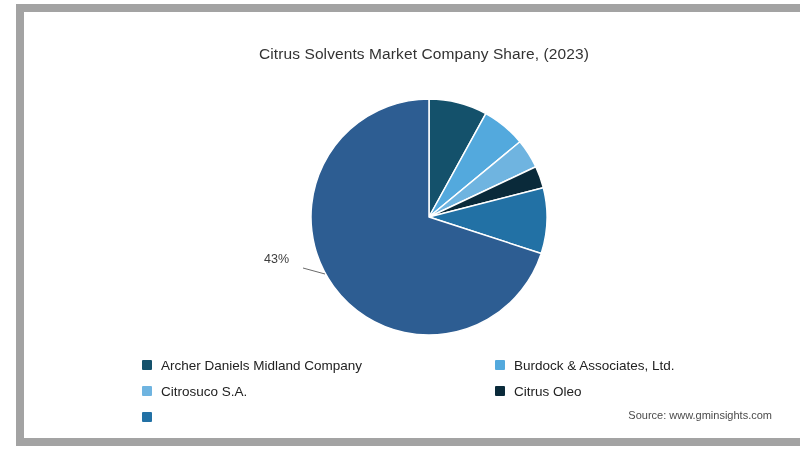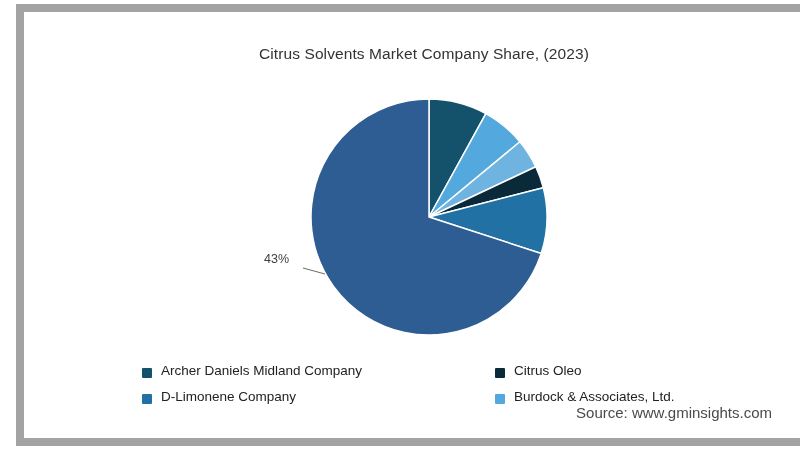--- a/index.html
+++ b/index.html
@@ -71,40 +71,40 @@
     width: 600px;
   }
   .legend-col {
     position: absolute;
     top: 0;
   }
   .legend-col.left { left: 0px; }
   .legend-col.right { left: 353px; }
   .legend-item {
     display: flex;
-    align-items: flex-end;
+    align-items: center;
     height: 26px;
   }
   .swatch {
     width: 10px;
     height: 10px;
     flex: 0 0 10px;
     margin-right: 9px;
     border-radius: 1px;
   }
   .legend-label {
     font-size: 13.5px;
     color: #222222;
     white-space: nowrap;
   }
   .source {
     position: absolute;
     right: 28px;
     bottom: 17px;
-    font-size: 15px;
+    font-size: 11px;
     color: #4a4a4a;
   }
 </style>
 </head>
 <body>
 
 <div id="page">
   <div class="frame">
 
     <div class="chart-title">Citrus Solvents Market Company Share, (2023)</div>
@@ -128,32 +128,35 @@
       <path d="M0,2 L22,8" stroke="#6b6b6b" stroke-width="1" fill="none"></path>
     </svg>
 
     <div class="legend">
       <div class="legend-col left">
         <div class="legend-item">
           <span class="swatch" style="background: rgb(20, 81, 107);"></span>
           <span class="legend-label">Archer Daniels Midland Company</span>
         </div>
         <div class="legend-item">
+          <span class="swatch" style="background: rgb(111, 180, 224);"></span>
+          <span class="legend-label">Citrosuco S.A.</span>
+        </div>
+        <div class="legend-item">
           <span class="swatch" style="background: rgb(34, 113, 165);"></span>
-          <span class="legend-label">D-Limonene Company</span>
         </div>
       </div>
       <div class="legend-col right">
         <div class="legend-item">
+          <span class="swatch" style="background: rgb(83, 169, 221);"></span>
+          <span class="legend-label">Burdock &amp; Associates, Ltd.</span>
+        </div>
+        <div class="legend-item">
           <span class="swatch" style="background: rgb(10, 42, 58);"></span>
           <span class="legend-label"> Citrus Oleo</span>
-        </div>
-        <div class="legend-item">
-          <span class="swatch" style="background: rgb(83, 169, 221);"></span>
-          <span class="legend-label">Burdock &amp; Associates, Ltd.</span>
         </div>
       </div>
     </div>
 
     <div class="source">Source: www.gminsights.com</div>
 
   </div>
 </div>
 
 </body></html>

